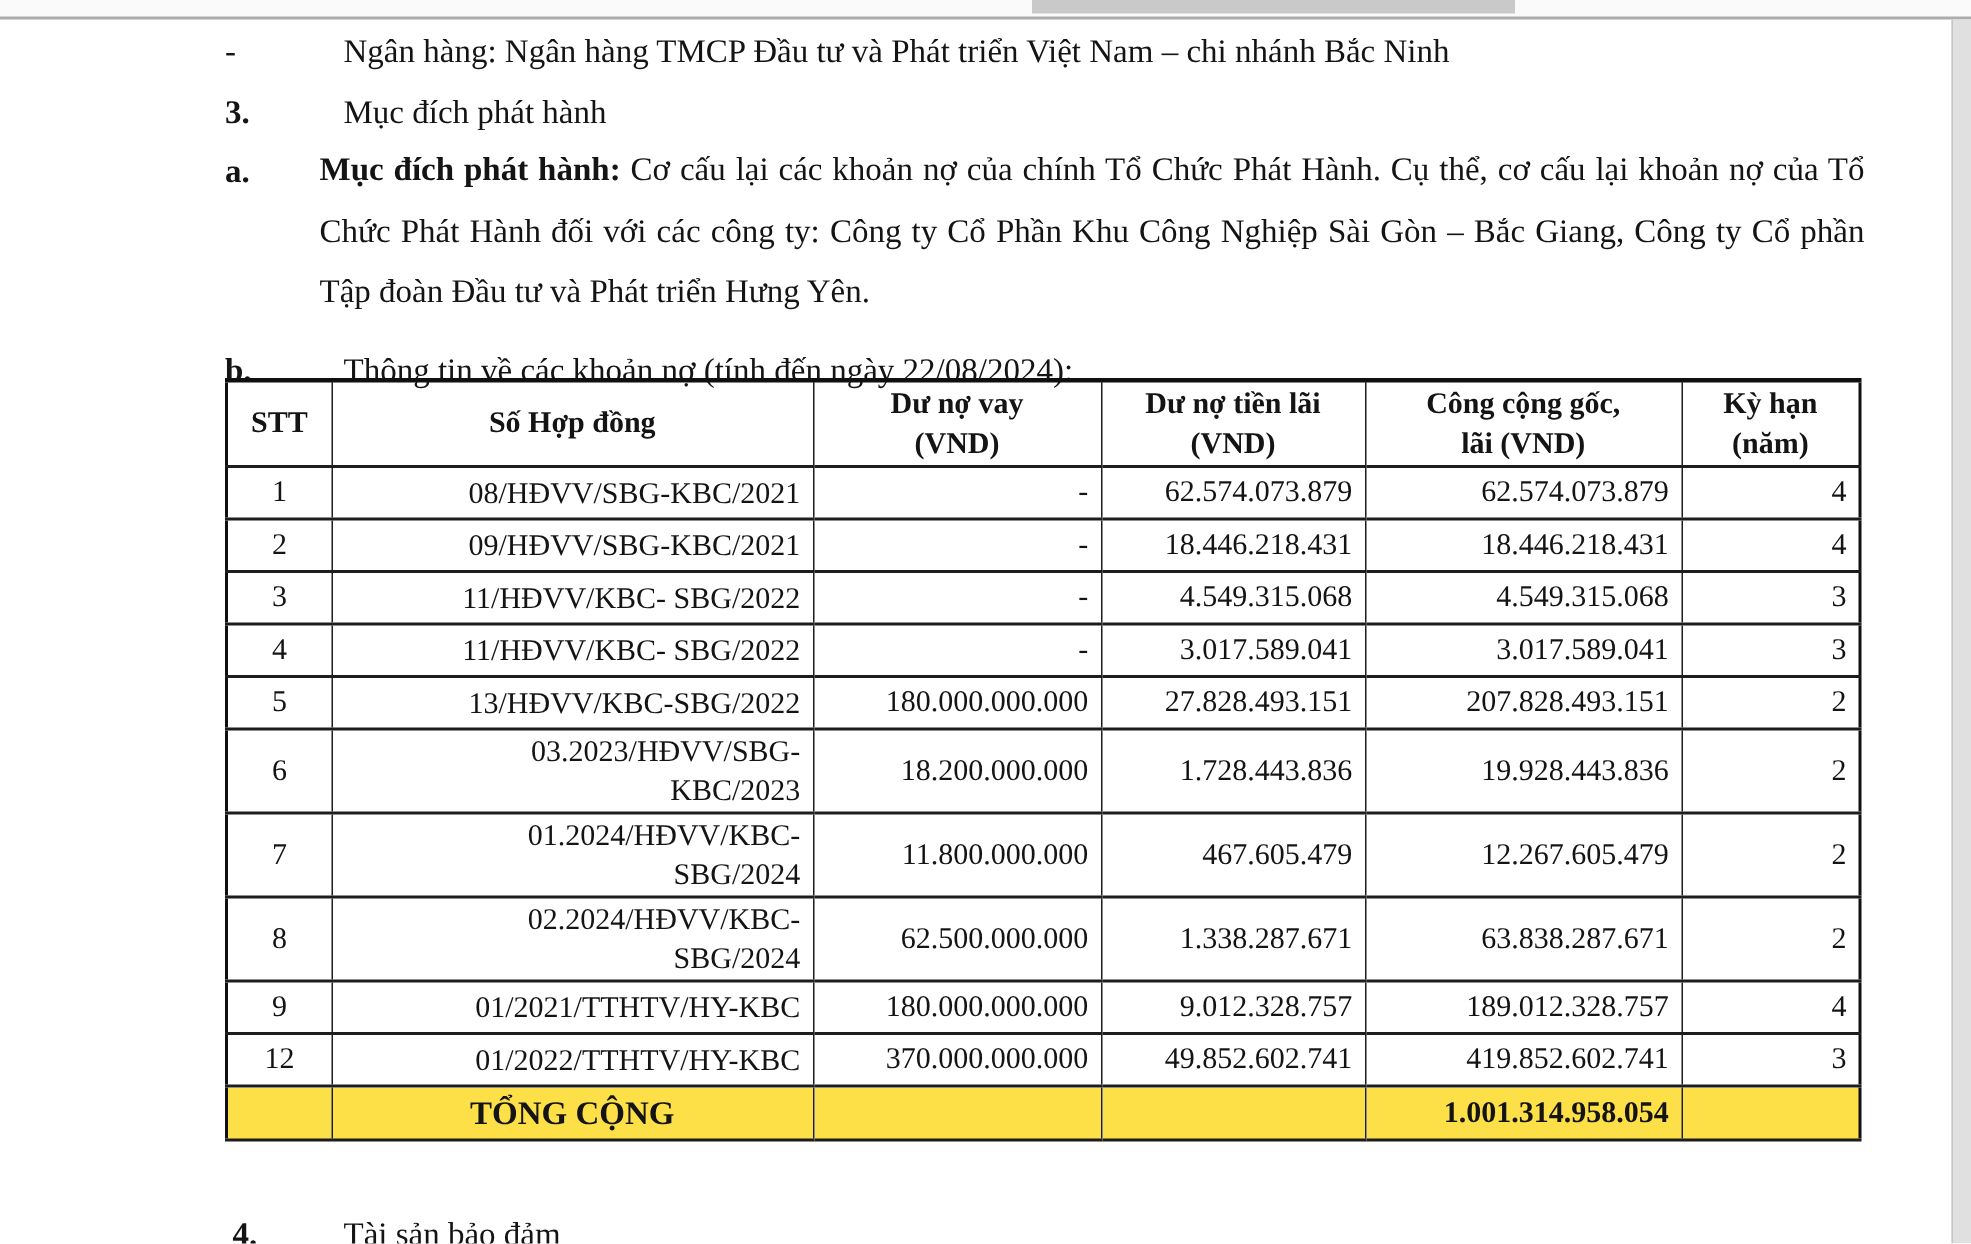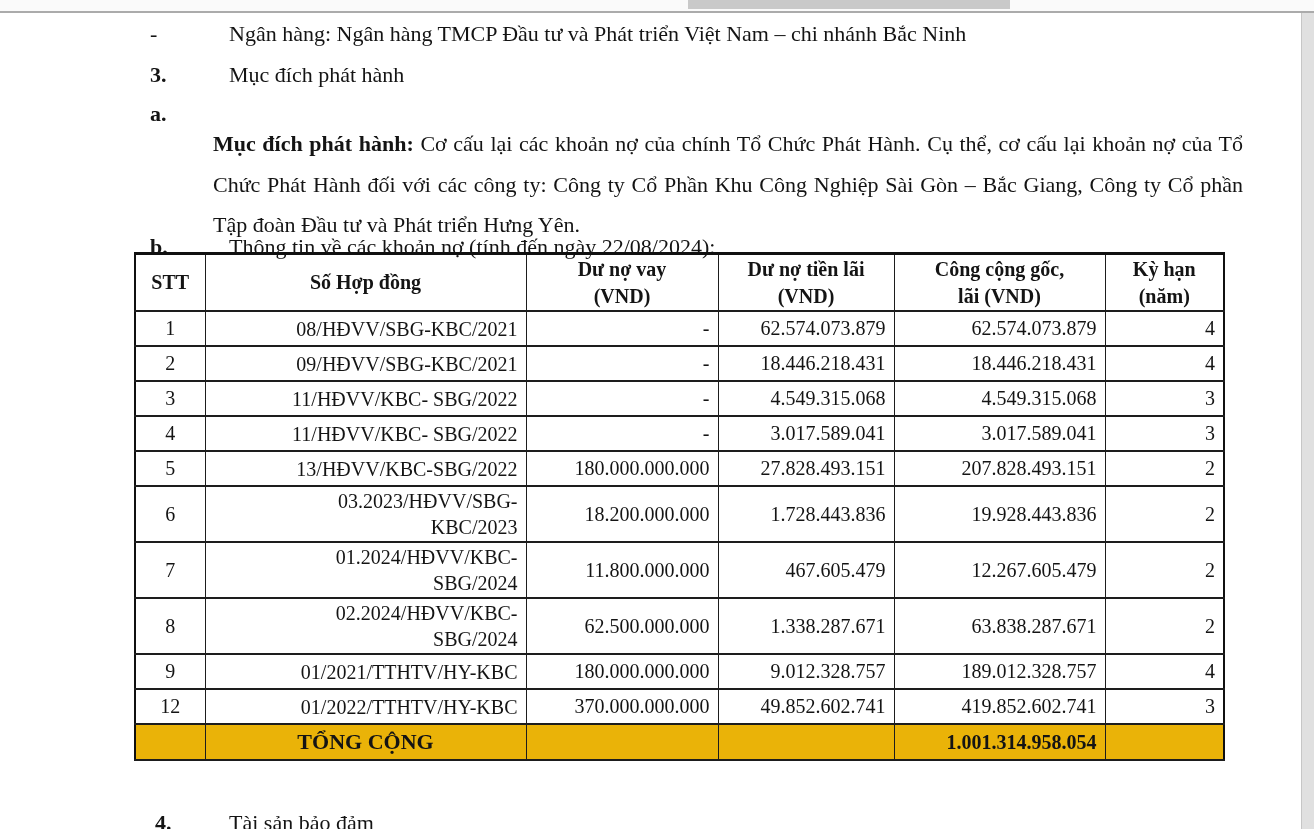--- a/index.html
+++ b/index.html
@@ -25,47 +25,47 @@
     background:#e0e0e0; border-left:1px solid #c6c6c6;
   }
   
   .docline { position:absolute; left:0; font-size:22px; line-height:40px; }
   .marker  { position:absolute; left:150px; top:0; }
   .marker.bold { font-weight:bold; }
   .ltext   { position:absolute; left:213px; top:0; white-space:nowrap;margin-left:16px; }
   .ltext.bold { font-weight:normal; }
   .para-a  {
     position:absolute; left:213px; top:93px; width:1030px;
-    font-size:22px; line-height:40.5px; text-align:justify;margin-top:31px;
+    font-size:22px; line-height:40.5px; text-align:justify;
   }
   .para-a b { font-weight:bold; }
   
   .debt-table {
-    position:absolute; left:134px; top:252px;
+    position:absolute; left:150px; top:252px;
     border-collapse:collapse; table-layout:fixed;
     width:1091px; font-size:20px;border-radius:31px;
   }
   .debt-table td, .debt-table th {
     border:1px solid #1d1d1d;
     border-top-width:2px; border-bottom-width:2px;
     padding:0 8px; overflow:hidden;
   }
   .debt-table { border:2px solid #101010; border-top-width:3px; }
   .debt-table th {
     font-weight:bold; text-align:center; vertical-align:middle;
     white-space:pre-line; line-height:1.32; height:55px; font-size:20px;
   }
   .c-stt   { text-align:center; }
   .c-contract { text-align:right; white-space:pre-line; line-height:1.3; padding-left:10px; }
   .c-num   { text-align:right; padding-right:9px; }
   .c-term  { text-align:right; padding-right:16px; }
   .r-single td { height:33px; }
   .r-double td { height:54px; }
   .row-total td {
-    background:#eab308; height:34px; font-weight:bold;
+    background:#fde047; height:34px; font-weight:bold;
   }
   .row-total .c-contract { text-align:center; font-size:22px; white-space:nowrap; }
 </style>
 </head>
 <body>
 
 <div class="screen">
 
   <div class="top-bar">
     <div class="top-bar-thumb"></div>

